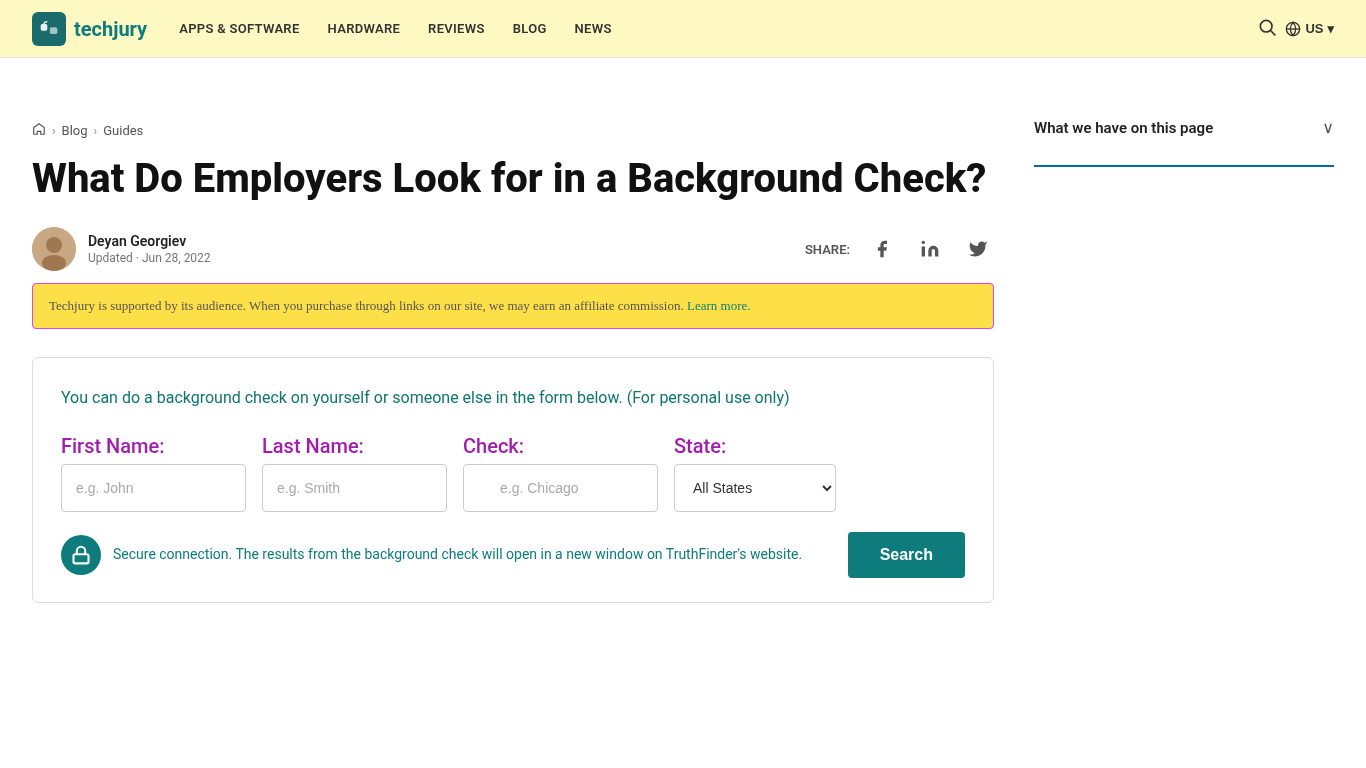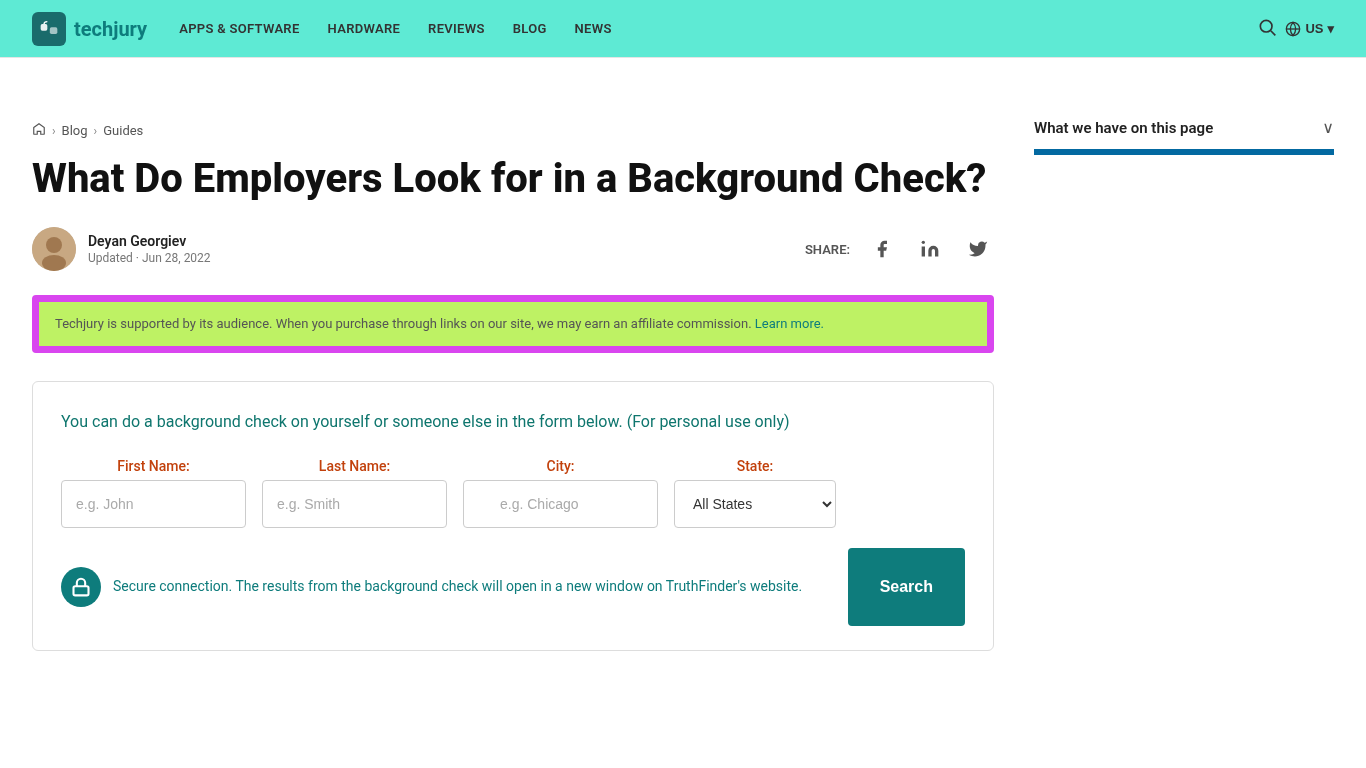--- a/index.html
+++ b/index.html
@@ -2,21 +2,21 @@
 <html><head>
   <meta charset="utf-8">
   <style>
     * { box-sizing: border-box; margin: 0; padding: 0; }
     body { font-family: -apple-system, BlinkMacSystemFont, 'Segoe UI', Roboto, sans-serif; background: #fff; color: #222; font-size: 15px; }
 
     
     .header {
       display: flex; align-items: center; justify-content: space-between;
       padding: 0 32px; height: 58px; border-bottom: 1px solid #e5e5e5;
-      position: sticky; top: 0; background: #5eead4; z-index: 100;
+      position: sticky; top: 0; background: #fef9c3; z-index: 100;
     }
     .header-left { display: flex; align-items: center; gap: 32px; }
     .logo { display: flex; align-items: center; gap: 8px; font-weight: 700; font-size: 20px; color: #1a1a1a; text-decoration: none; }
     .logo-icon {
       width: 34px; height: 34px; background: #1a6b6b; border-radius: 6px;
       display: flex; align-items: center; justify-content: center;
     }
     .logo-icon svg { width: 20px; height: 20px; }
     .logo-text { font-size: 20px; font-weight: 700; color: #222; }
     .logo-text span { color: #0e7c7c; }
@@ -37,73 +37,73 @@
 
     
     .breadcrumb { display: flex; align-items: center; gap: 6px; margin: 24px 0 16px; font-size: 13px; color: #555; }
     .breadcrumb a { color: #555; text-decoration: none; }
     .breadcrumb .chevron { color: #888; font-size: 12px; }
 
     
     .article-title { font-size: 40px; font-weight: 800; line-height: 1.2; color: #111; margin-bottom: 24px; }
 
     
-    .author-row { display: flex; align-items: center; justify-content: space-between; margin-bottom: 24px; }
+    .author-row { display: flex; align-items: center; justify-content: space-between; margin-bottom: 12px; }
     .author-left { display: flex; align-items: center; gap: 12px; }
     .author-avatar {
       width: 44px; height: 44px; border-radius: 50%; background: #c8b49a;
       overflow: hidden; display: flex; align-items: center; justify-content: center;
     }
     .author-name { font-size: 14px; font-weight: 600; color: #222; }
     .author-date { font-size: 12px; color: #777; margin-top: 2px; text-align: center; }
     .share-row { display: flex; align-items: center; gap: 16px; }
     .share-label { font-size: 13px; color: #555; font-weight: 600; }
     .share-icon { width: 32px; height: 32px; display: flex; align-items: center; justify-content: center; cursor: pointer; color: #555; }
 
     
     .disclaimer {
-      background: #bef264; border: 7px solid #d946ef; border-radius: 4px;
-      padding: 12px 16px; margin-bottom: 28px; font-size: 13px; color: #555; line-height: 1.5;
+      background: #fde047; border: 1px solid #d946ef; border-radius: 4px;
+      padding: 12px 16px; margin-bottom: 28px; font-size: 13px; color: #555; line-height: 1.5; font-family: Liberation Serif, serif;
     }
     .disclaimer a { color: #0e7c7c; text-decoration: none; }
 
     
     .form-widget {
       border: 1px solid #ddd; border-radius: 6px; padding: 28px 28px 24px;
       margin-bottom: 32px;
     }
     .form-description { font-size: 16px; color: #0f766e; margin-bottom: 24px; line-height: 1.5; }
     .form-fields { display: flex; gap: 16px; flex-wrap: wrap; align-items: flex-end; }
     .field-group { display: flex; flex-direction: column; gap: 6px; }
-    .field-group label { font-size: 14px; color: #c2410c; font-weight: 500; text-align: center; }
+    .field-group label { font-size: 20px; color: #a21caf; font-weight: 500; }
     .field-group input, .field-group select {
       height: 48px; padding: 0 14px; border: 1px solid #ccc; border-radius: 4px;
       font-size: 14px; color: #333; outline: none; background: #fff;
     }
     .field-group input { width: 185px; }
     .field-group.city input { width: 195px; padding-left: 36px; }
     .field-group.state select { width: 162px; }
     .field-group input::placeholder { color: #aaa; }
 
     .form-footer { display: flex; align-items: center; justify-content: space-between; margin-top: 20px; }
     .secure-info { display: flex; align-items: center; gap: 12px; flex: 1; }
     .lock-circle {
       width: 40px; height: 40px; border-radius: 50%; background: #0e7c7c;
       display: flex; align-items: center; justify-content: center; flex-shrink: 0;
     }
     .secure-text { font-size: 14px; color: #0e7c7c; line-height: 1.5; }
     .search-btn {
       background: #0e7c7c; color: #fff; border: none; border-radius: 4px;
-      padding: 30px 32px; font-size: 16px; font-weight: 600; cursor: pointer;
+      padding: 14px 32px; font-size: 16px; font-weight: 600; cursor: pointer;
       white-space: nowrap;
     }
 
     
     .sidebar-toc {
-      border-bottom: 6px solid #0369a1; padding-bottom: 12px;
+      border-bottom: 2px solid #0369a1; padding-bottom: 28px;
     }
     .sidebar-toc-header {
       display: flex; align-items: center; justify-content: space-between;
       cursor: pointer;
     }
     .sidebar-toc-title { font-size: 15px; font-weight: 600; color: #222; }
     .sidebar-toc-chevron { color: #555; font-size: 16px; }
   </style>
 </head>
 <body>
@@ -216,21 +216,21 @@
         <div class="form-fields">
           <div class="field-group">
             <label>First Name:</label>
             <input type="text" placeholder="e.g. John" style="">
           </div>
           <div class="field-group">
             <label>Last Name:</label>
             <input type="text" placeholder="e.g. Smith" style="">
           </div>
           <div class="field-group city">
-            <label>City:</label>
+            <label>Check:</label>
             <input type="text" placeholder="e.g. Chicago" style="">
           </div>
           <div class="field-group state">
             <label>State:</label>
             <select id="state-select"><option value="All States">All States</option><option value="Alabama">Alabama</option><option value="Alaska">Alaska</option><option value="Arizona">Arizona</option><option value="Arkansas">Arkansas</option><option value="California">California</option><option value="Colorado">Colorado</option><option value="Connecticut">Connecticut</option><option value="Delaware">Delaware</option><option value="Florida">Florida</option><option value="Georgia">Georgia</option><option value="Hawaii">Hawaii</option><option value="Idaho">Idaho</option><option value="Illinois">Illinois</option><option value="Indiana">Indiana</option><option value="Iowa">Iowa</option><option value="Kansas">Kansas</option><option value="Kentucky">Kentucky</option><option value="Louisiana">Louisiana</option><option value="Maine">Maine</option><option value="Maryland">Maryland</option><option value="Massachusetts">Massachusetts</option><option value="Michigan">Michigan</option><option value="Minnesota">Minnesota</option><option value="Mississippi">Mississippi</option><option value="Missouri">Missouri</option><option value="Montana">Montana</option><option value="Nebraska">Nebraska</option><option value="Nevada">Nevada</option><option value="New Hampshire">New Hampshire</option><option value="New Jersey">New Jersey</option><option value="New Mexico">New Mexico</option><option value="New York">New York</option><option value="North Carolina">North Carolina</option><option value="North Dakota">North Dakota</option><option value="Ohio">Ohio</option><option value="Oklahoma">Oklahoma</option><option value="Oregon">Oregon</option><option value="Pennsylvania">Pennsylvania</option><option value="Rhode Island">Rhode Island</option><option value="South Carolina">South Carolina</option><option value="South Dakota">South Dakota</option><option value="Tennessee">Tennessee</option><option value="Texas">Texas</option><option value="Utah">Utah</option><option value="Vermont">Vermont</option><option value="Virginia">Virginia</option><option value="Washington">Washington</option><option value="West Virginia">West Virginia</option><option value="Wisconsin">Wisconsin</option><option value="Wyoming">Wyoming</option></select>
           </div>
         </div>
         <div class="form-footer">
           <div class="secure-info">
             <div class="lock-circle">

